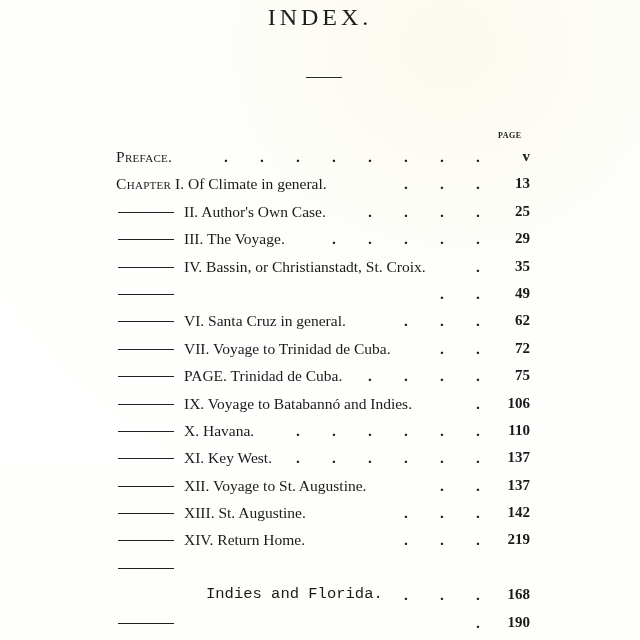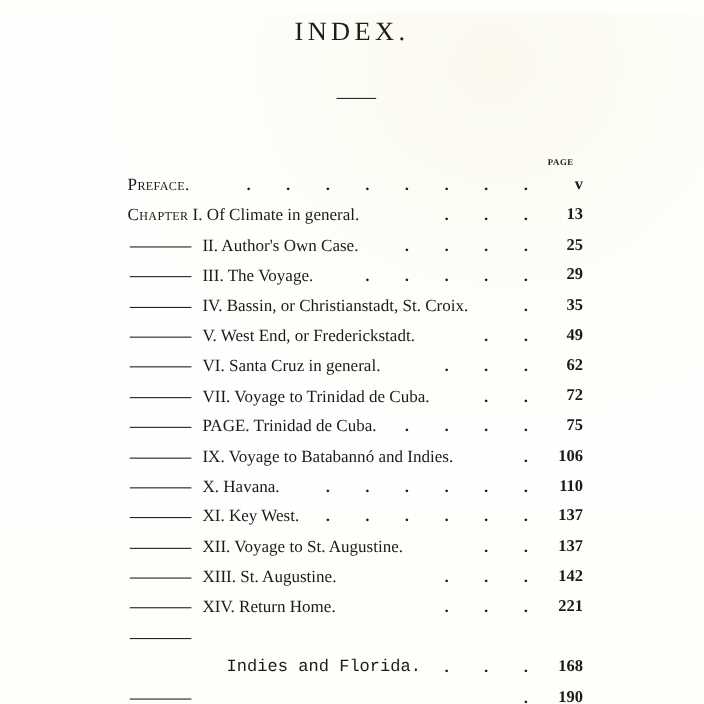--- a/index.html
+++ b/index.html
@@ -10,21 +10,21 @@
       background: #fefefb;
       overflow: hidden;
     }
     body {
       position: relative;
       font-family: "Liberation Serif", "DejaVu Serif", serif;
       color: #1a1a1a;
     }
     .page {
       position: absolute;
-      left: 0; top: 12px;
+      left: 0; top: 0;
       width: 640px; height: 464px;
       background: radial-gradient(ellipse at 70% 10%, #fbf9ee 0%, #fefefb 40%, #ffffff 100%);
     }
     .title {
       position: absolute;
       top: 4px;
       left: 0;
       width: 640px;
       text-align: center;
       font-size: 24px;
@@ -137,21 +137,20 @@
 
     <div class="row">
       <span class="dash"></span>
       <span class="label"><span>IV.</span> <span>Bassin, or Christianstadt, St. Croix.</span></span>
       <span class="dots"><span>.</span></span>
       <span class="num">35</span>
     </div>
 
     <div class="row">
       <span class="dash"></span>
-      <span class="label"><span>V.</span> <span>West End, or Frederickstadt.</span></span>
       <span class="dots"><span>.</span><span>.</span></span>
       <span class="num">49</span>
     </div>
 
     <div class="row">
       <span class="dash"></span>
       <span class="label"><span>VI.</span> <span>Santa Cruz in general.</span></span>
       <span class="dots"><span>.</span><span>.</span><span>.</span></span>
       <span class="num">62</span>
     </div>
@@ -202,21 +201,21 @@
       <span class="dash"></span>
       <span class="label"><span>XIII.</span> <span>St. Augustine.</span></span>
       <span class="dots"><span>.</span><span>.</span><span>.</span></span>
       <span class="num">142</span>
     </div>
 
     <div class="row">
       <span class="dash"></span>
       <span class="label"><span>XIV.</span> <span>Return Home.</span></span>
       <span class="dots"><span>.</span><span>.</span><span>.</span></span>
-      <span class="num">221</span>
+      <span class="num">219</span>
     </div>
 
     <div class="row">
       <span class="dash"></span>
     </div>
     <div class="row cont">
       <span class="label">Indies and Florida.</span>
       <span class="dots"><span>.</span><span>.</span><span>.</span></span>
       <span class="num">168</span>
     </div>

